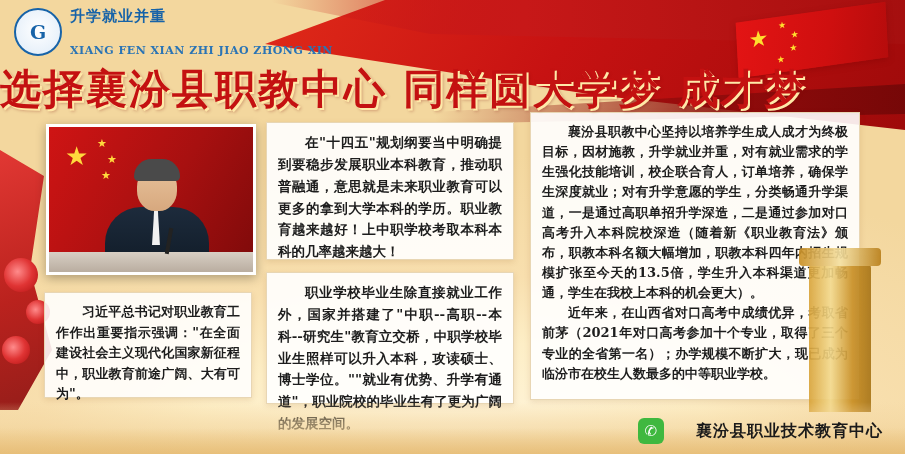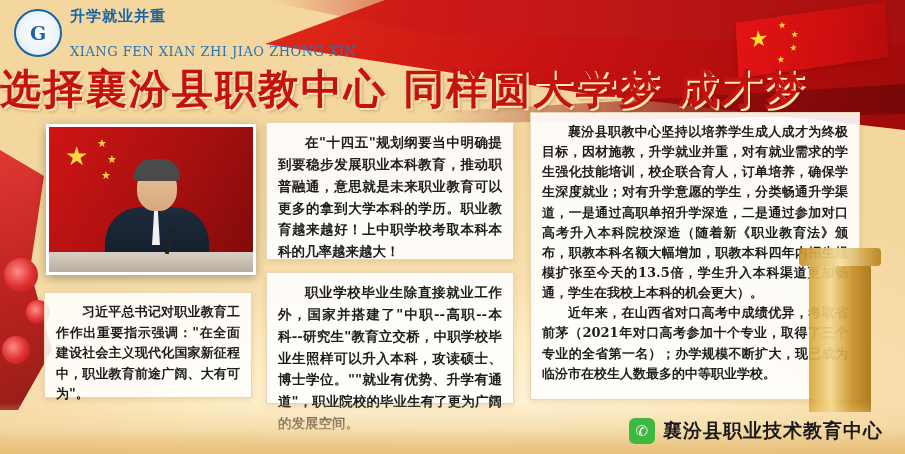--- a/index.html
+++ b/index.html
@@ -81,24 +81,24 @@
   .logo-text {
     font-size: 15px;
     font-weight: bold;
     color: #1763a8;
     letter-spacing: 1px;
     font-family: "DejaVu Serif", "Liberation Serif", serif;
     line-height: 1.1;
   }
   .logo-text .sub {
     display: block;
-    font-size: 13px;
+    font-size: 11px;
     letter-spacing: .5px;
     color: #2a74b5;
-    font-weight: normal;
+    font-weight: bold;
     margin-top: 20px;
   }
   
   .flag {
     position: absolute;
     top: 12px; right: 18px;
     width: 150px; height: 56px;
     background: linear-gradient(100deg, #e31414 0%, #cf0f0f 60%, #b60c0c 100%);
     transform: skewY(-5deg) rotate(-3deg);
     box-shadow: 0 2px 6px rgba(120,0,0,.35);
@@ -248,24 +248,25 @@
   .wechat-icon {
     width: 26px; height: 26px;
     border-radius: 6px;
     background: #3fb83f;
     position: relative;
     display: flex; align-items: center; justify-content: center;
     color: #fff; font-size: 15px;
   }
   .wechat-name {
     font-family: "DejaVu Serif", "Liberation Serif", serif;
-    font-size: 19px;
+    font-size: 16px;
     font-weight: bold;
     color: #1a1a1a;
     letter-spacing: 1px;
+    margin-left: 24px;
   }
   
   .pillar {
     position: absolute;
     right: 34px; bottom: 42px;
     width: 62px; height: 150px;
     background: linear-gradient(90deg, #d9a43a 0%, #f3d98c 35%, #c98f24 70%, #a87518 100%);
     border-radius: 6px 6px 0 0;
     opacity: .92;
   }

